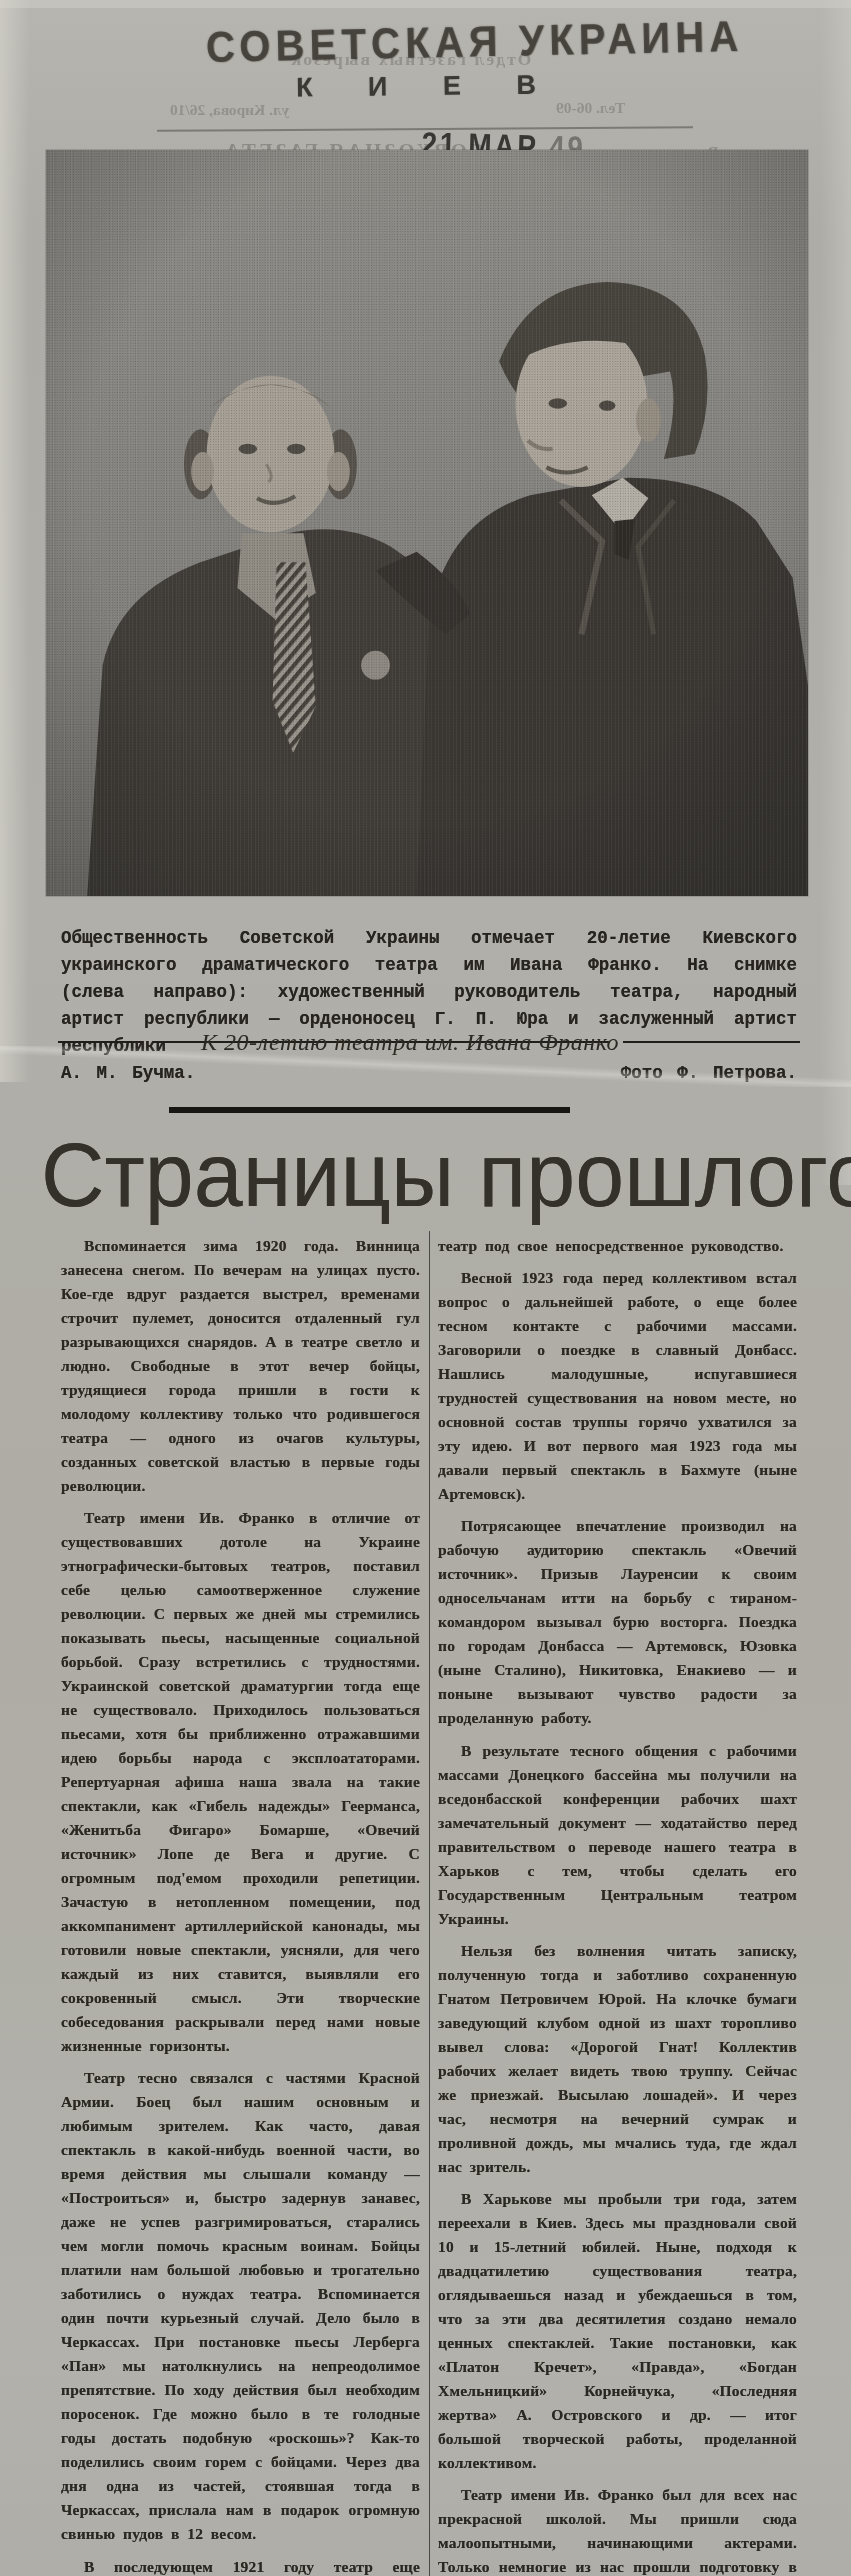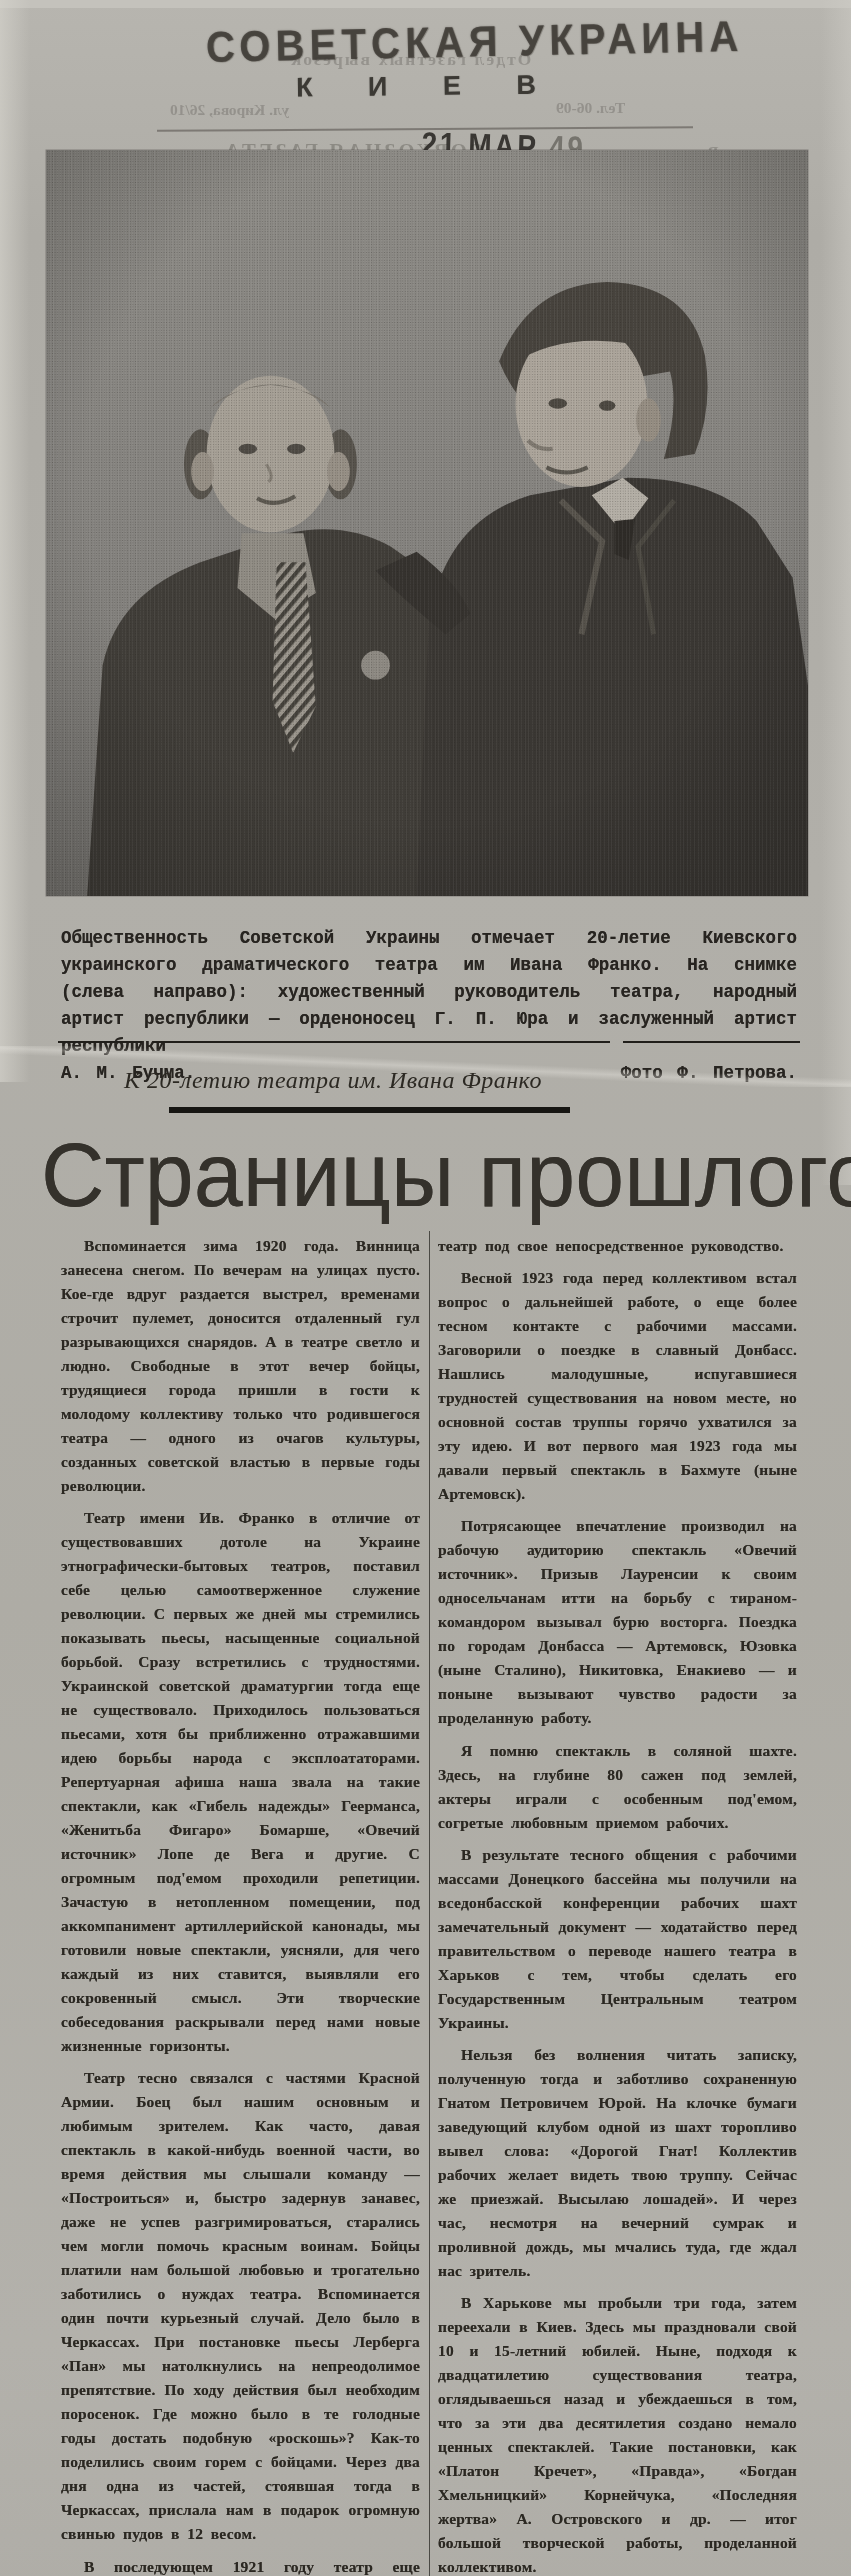--- a/index.html
+++ b/index.html
@@ -55,21 +55,21 @@
   .caption{
     position:absolute;left:61px;top:925px;width:736px;
     font-family:Liberation Mono, monospace;font-weight:bold;font-size:17.5px;line-height:27px;
     color:#272420;text-align:justify;word-spacing:4.1px;text-shadow:0 0 0.3px rgba(39,36,32,.7);
   }
   .caption-last{display:flex;justify-content:space-between;font-weight:bold;}
   
   .section-divider{position:absolute;left:58px;top:1041px;width:742px;height:2.1px;
     background:linear-gradient(90deg,#201e1a 0 84px,transparent 84px 95px,#201e1a 95px 552px,transparent 552px 565px,#201e1a 565px 100%);}
   .kicker{
-    position:absolute;left:124px;top:1067px;width:495px;text-align:left;
+    position:absolute;left:124px;top:1029px;width:495px;text-align:right;
     font-family:"Liberation Serif",serif;font-style:italic;font-size:24px;color:#2c2923;
     letter-spacing:0.5px;white-space:nowrap;
   }
   .kicker-underline{position:absolute;left:169px;top:1107px;width:401px;height:5.7px;background:#17161 3;background:#171613;}
   .headline{
     position:absolute;left:41px;top:1122px;width:773px;text-align:center;
     font-family:"Liberation Sans",sans-serif;font-weight:400;font-size:88px;letter-spacing:0px;
     color:#34312b;transform:scaleY(1.04);transform-origin:center top;white-space:nowrap;
     text-shadow:0 0 0.5px rgba(52,49,43,.8);
   }
@@ -185,21 +185,20 @@
     <p>Театр имени Ив. Франко в отличие от существовавших дотоле на Украине этнографически-бытовых театров, поставил себе целью самоотверженное служение революции. С первых же дней мы стремились показывать пьесы, насыщенные социальной борьбой. Сразу встретились с трудностями. Украинской советской драматургии тогда еще не существовало. Приходилось пользоваться пьесами, хотя бы приближенно отражавшими идею борьбы народа с эксплоататорами. Репертуарная афиша наша звала на такие спектакли, как «Гибель надежды» Геерманса, «Женитьба Фигаро» Бомарше, «Овечий источник» Лопе де Вега и другие. С огромным под'емом проходили репетиции. Зачастую в нетопленном помещении, под аккомпанимент артиллерийской канонады, мы готовили новые спектакли, уясняли, для чего каждый из них ставится, выявляли его сокровенный смысл. Эти творческие собеседования раскрывали перед нами новые жизненные горизонты.</p>
     <p>Театр тесно связался с частями Красной Армии. Боец был нашим основным и любимым зрителем. Как часто, давая спектакль в какой-нибудь военной части, во время действия мы слышали команду — «Построиться» и, быстро задернув занавес, даже не успев разгримироваться, старались чем могли помочь красным воинам. Бойцы платили нам большой любовью и трогательно заботились о нуждах театра. Вспоминается один почти курьезный случай. Дело было в Черкассах. При постановке пьесы Лерберга «Пан» мы натолкнулись на непреодолимое препятствие. По ходу действия был необходим поросенок. Где можно было в те голодные годы достать подобную «роскошь»? Как-то поделились своим горем с бойцами. Через два дня одна из частей, стоявшая тогда в Черкассах, прислала нам в подарок огромную свинью пудов в 12 весом.</p>
     <p>В последующем 1921 году театр еще активнее включился в общественно-политическую жизнь республики. Мы 1½ месяца раз'езжали по селам. Трудовое крестьянство радушно встречало театр, спектакли проходили с неизменным успехом. Но притаившееся кулачье готовило актерам-агитаторам кровавую расправу. Только случайно удалось нам проскочить устроенную в селе Матусово засаду.</p>
 
   </div>
 
   <div class="col col-right">
     <p class="no-indent">театр под свое непосредственное руководство.</p>
     <p>Весной 1923 года перед коллективом встал вопрос о дальнейшей работе, о еще более тесном контакте с рабочими массами. Заговорили о поездке в славный Донбасс. Нашлись малодушные, испугавшиеся трудностей существования на новом месте, но основной состав труппы горячо ухватился за эту идею. И вот первого мая 1923 года мы давали первый спектакль в Бахмуте (ныне Артемовск).</p>
     <p>Потрясающее впечатление производил на рабочую аудиторию спектакль «Овечий источник». Призыв Лауренсии к своим односельчанам итти на борьбу с тираном-командором вызывал бурю восторга. Поездка по городам Донбасса — Артемовск, Юзовка (ныне Сталино), Никитовка, Енакиево — и поныне вызывают чувство радости за проделанную работу.</p>
-    <p>Я помню спектакль в соляной шахте. Здесь, на глубине 80 сажен под землей, актеры играли с особенным под'емом, согретые любовным приемом рабочих.</p>
     <p>В результате тесного общения с рабочими массами Донецкого бассейна мы получили на вседонбасской конференции рабочих шахт замечательный документ — ходатайство перед правительством о переводе нашего театра в Харьков с тем, чтобы сделать его Государственным Центральным театром Украины.</p>
     <p>Нельзя без волнения читать записку, полученную тогда и заботливо сохраненную Гнатом Петровичем Юрой. На клочке бумаги заведующий клубом одной из шахт торопливо вывел слова: «Дорогой Гнат! Коллектив рабочих желает видеть твою труппу. Сейчас же приезжай. Высылаю лошадей». И через час, несмотря на вечерний сумрак и проливной дождь, мы мчались туда, где ждал нас зритель.</p>
     <p>В Харькове мы пробыли три года, затем переехали в Киев. Здесь мы праздновали свой 10 и 15-летний юбилей. Ныне, подходя к двадцатилетию существования театра, оглядываешься назад и убеждаешься в том, что за эти два десятилетия создано немало ценных спектаклей. Такие постановки, как «Платон Кречет», «Правда», «Богдан Хмельницкий» Корнейчука, «Последняя жертва» А. Островского и др. — итог большой творческой работы, проделанной коллективом.</p>
     <p>Театр имени Ив. Франко был для всех нас прекрасной школой. Мы пришли сюда малоопытными, начинающими актерами. Только немногие из нас прошли подготовку в драматических школах. Всю свою двадцатилетнюю жизнь в театре я, как и другие актеры, неизменно ощущал заботу о своем художественном росте. Гнат Петрович Юра сумел угадать во многих из нас подлинные черты наших дарований, выявить их с предельной правдивостью.</p>
 
   </div>
 
 </div>
 
 

